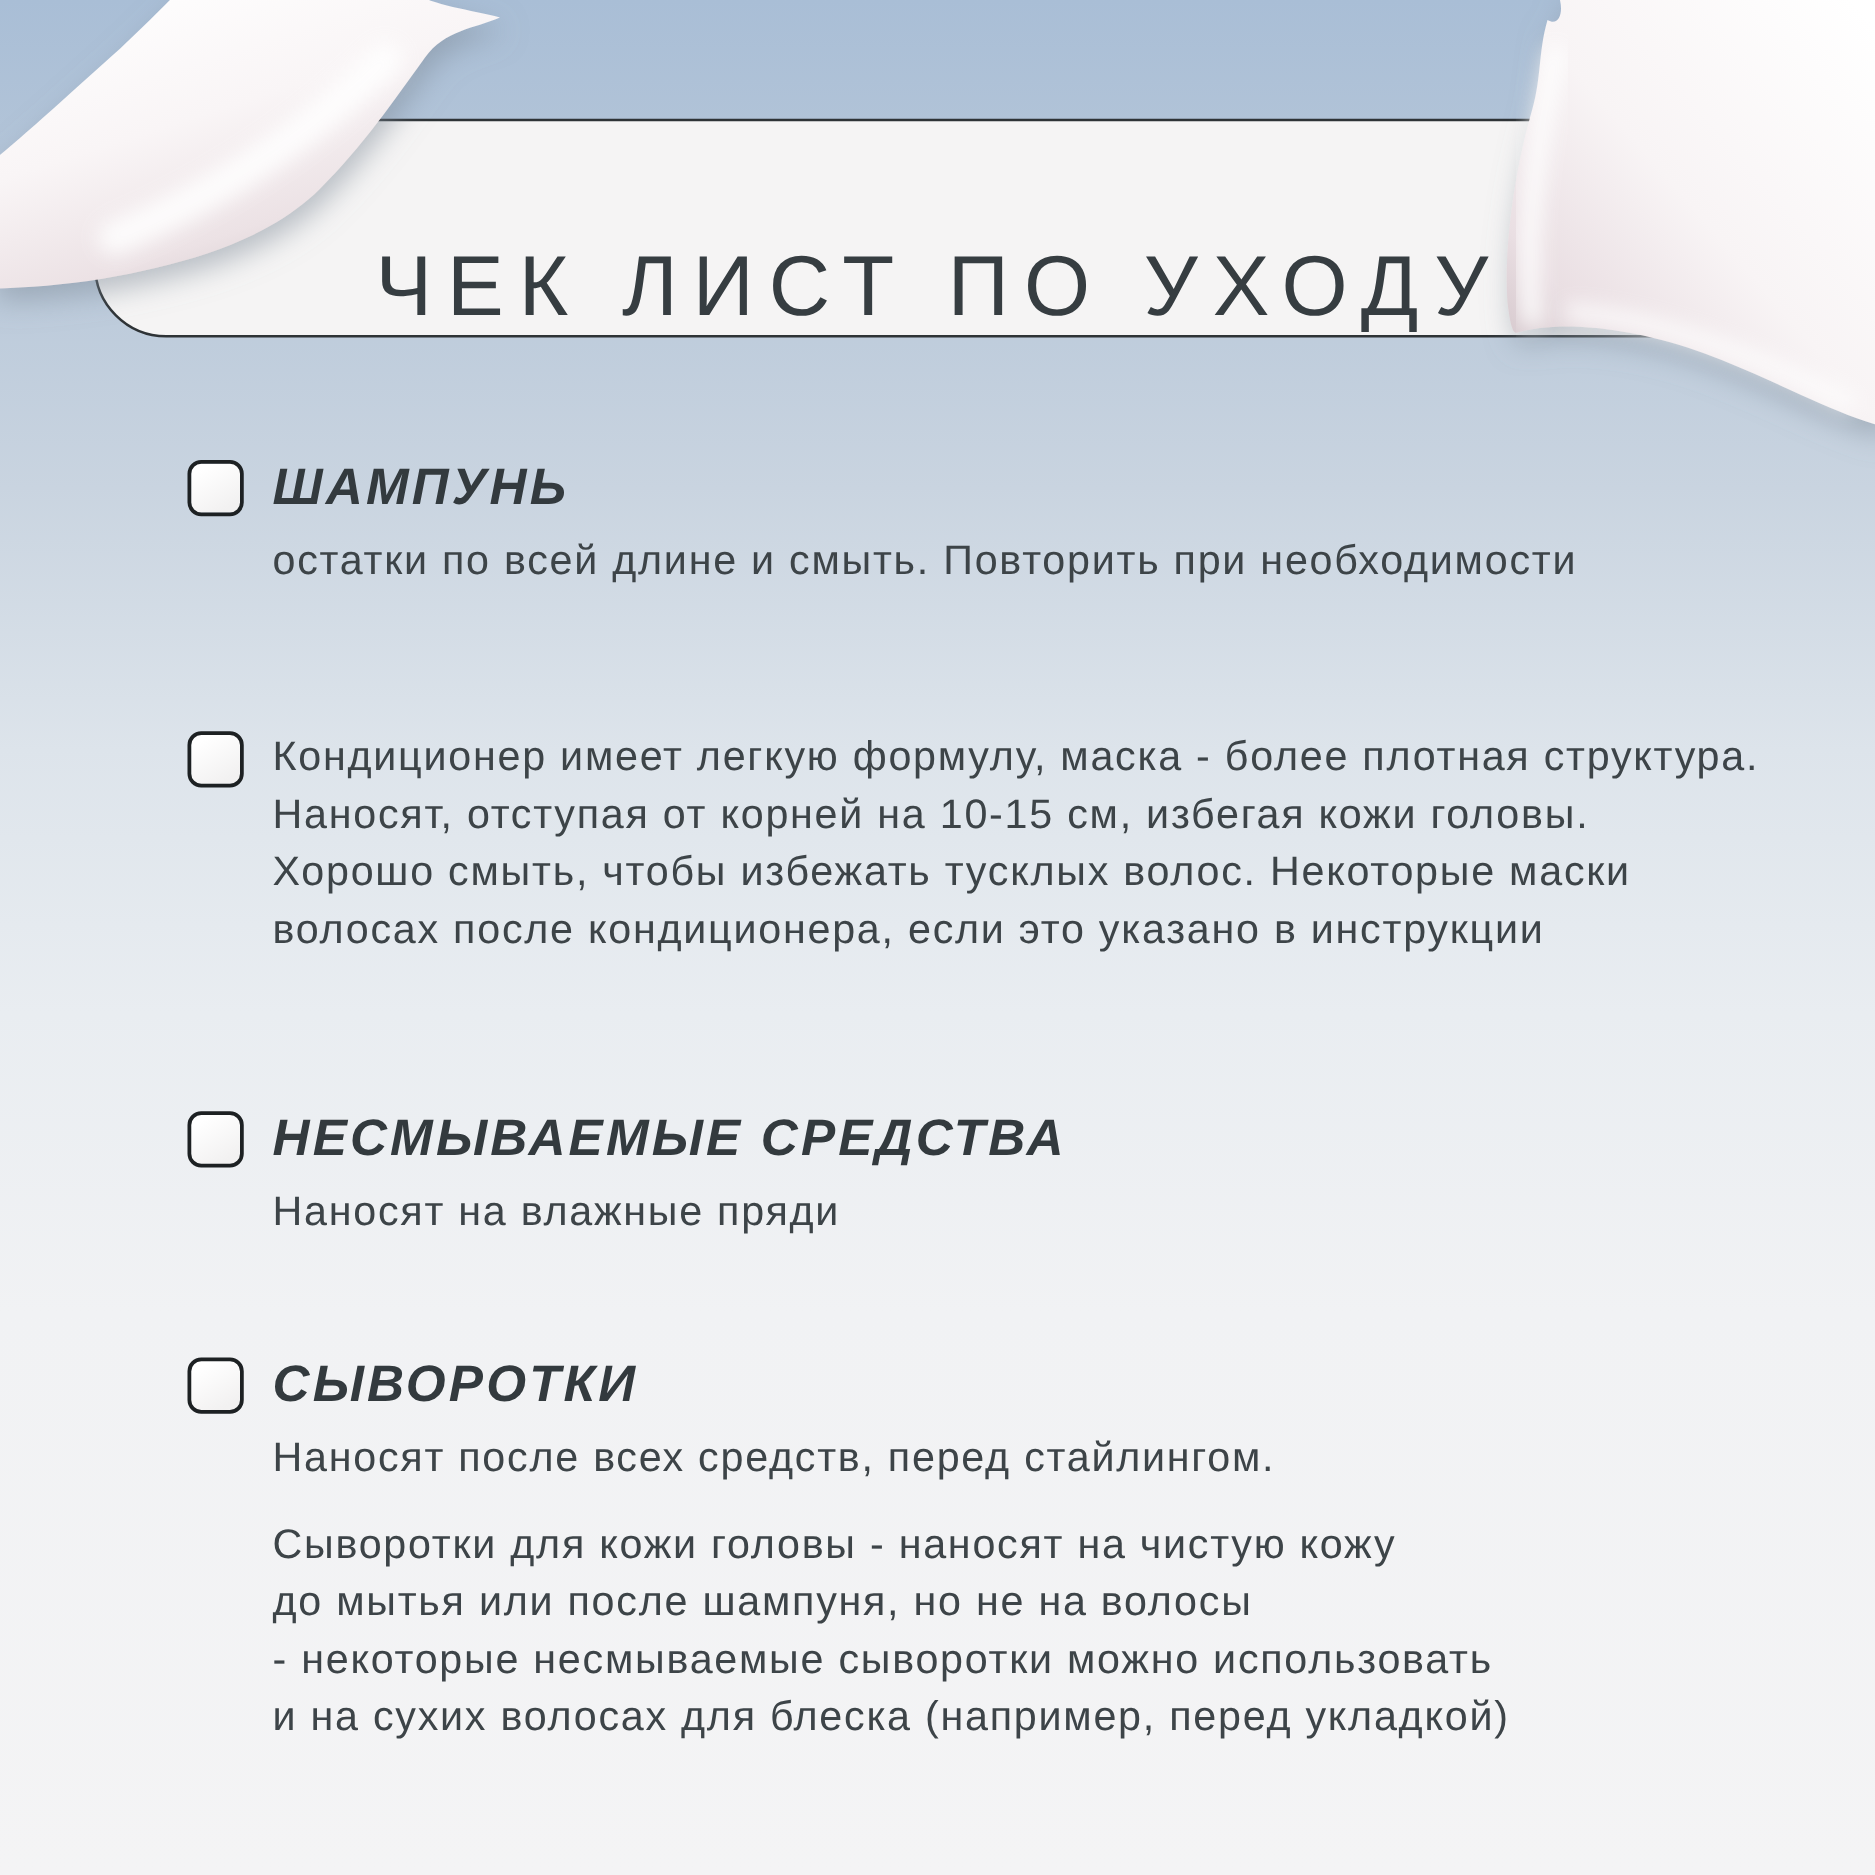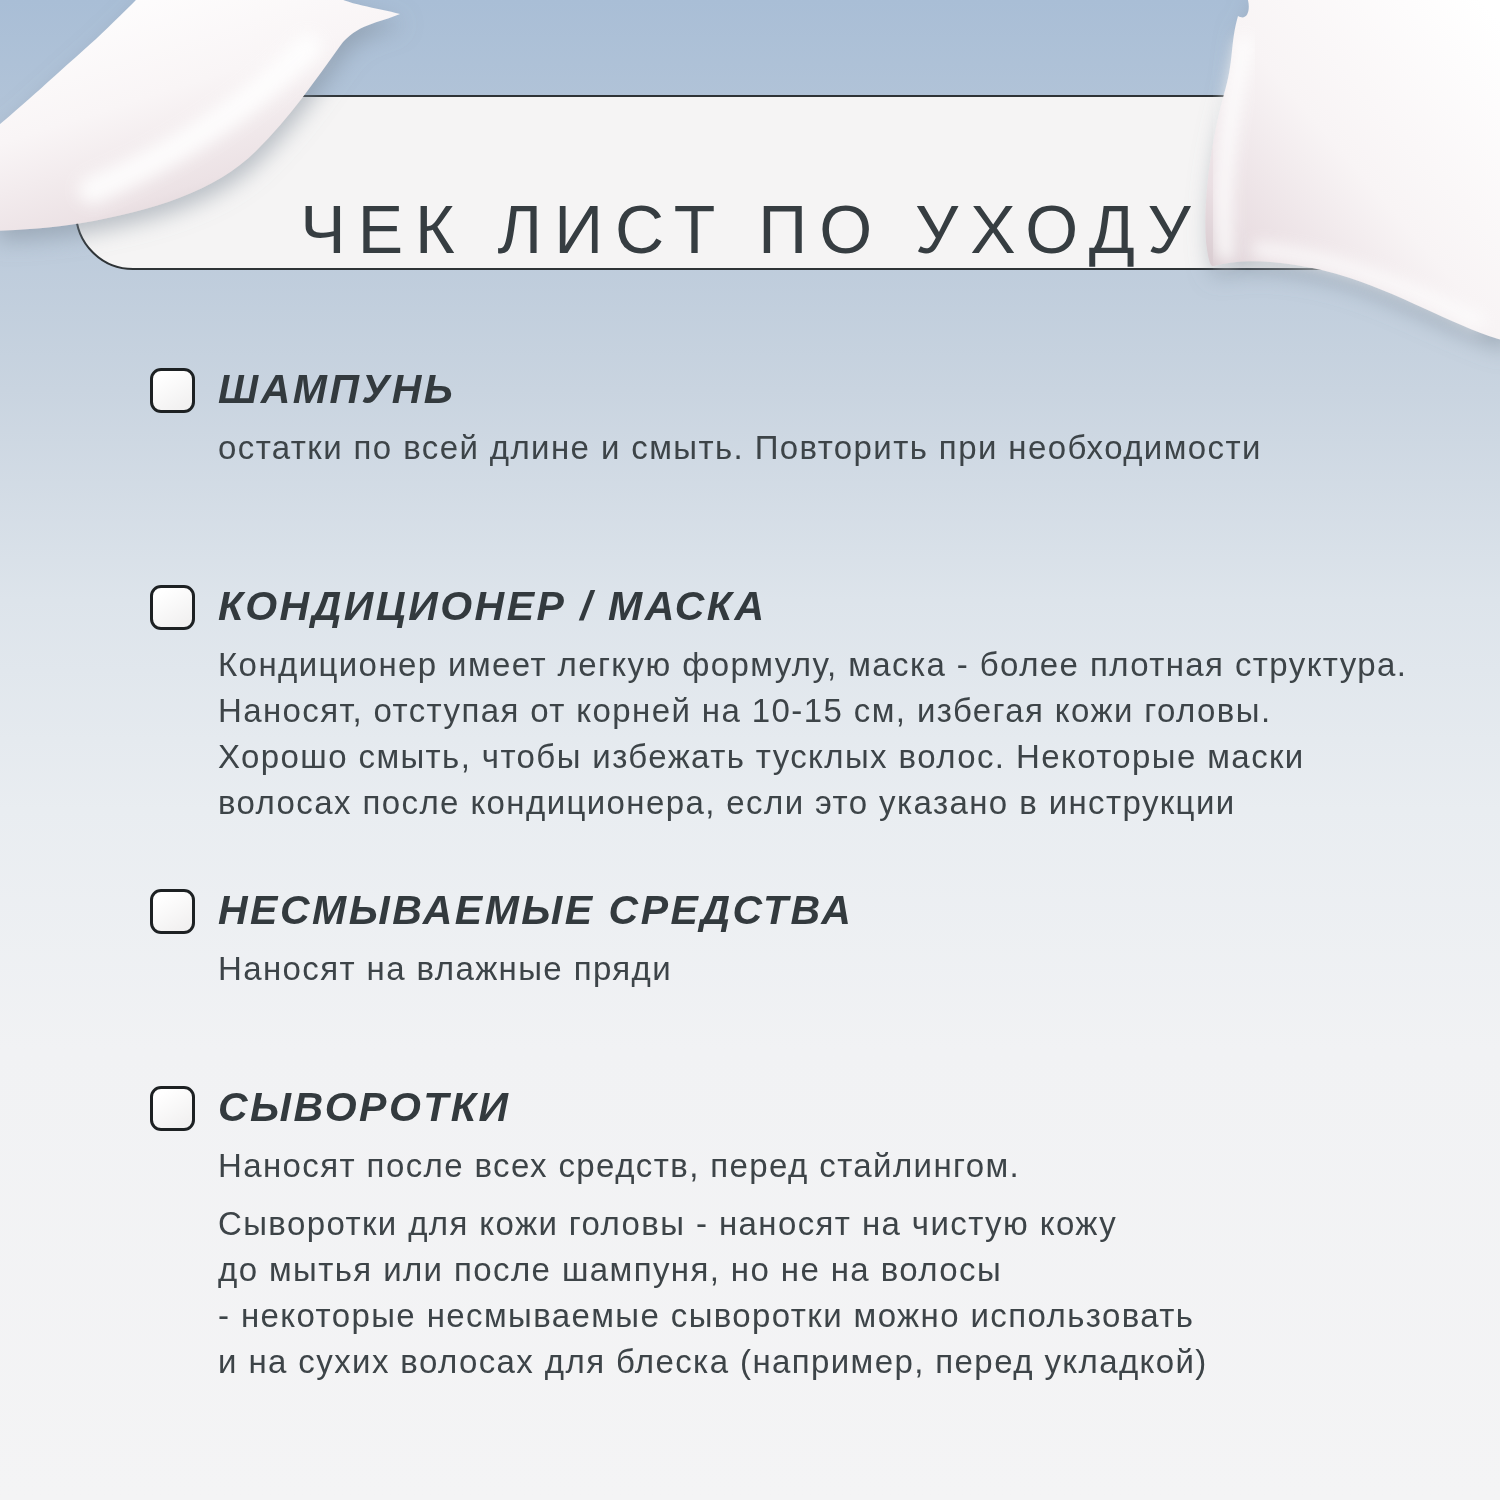--- a/index.html
+++ b/index.html
@@ -27,21 +27,21 @@
     cursor:pointer;
   }
   .content{margin-left:68px;}
   .heading{
     margin:0 0 12px 0;font-style:italic;font-weight:bold;font-size:41px;
     letter-spacing:2.5px;color:#333a3e;line-height:48px;white-space:nowrap;
   }
   .line{
     font-size:33px;line-height:46px;letter-spacing:1.4px;color:#3d4448;white-space:nowrap;
   }
-  .para2{margin-top:12px;}
+  .para2{margin-top:23px;}
 </style>
 </head>
 <body>
 
 <div class="canvas">
 
   <div class="header-pill">
     <span class="title">ЧЕК ЛИСТ ПО УХОДУ</span>
   </div>
 
@@ -101,21 +101,20 @@
       <div class="checkbox" role="checkbox" aria-checked="false"></div>
       <div class="content">
         <h2 class="heading">ШАМПУНЬ</h2>
         <div class="line">остатки по всей длине и смыть. Повторить при необходимости</div>
       </div>
     </div>
 
     <div class="item item-1">
       <div class="checkbox" role="checkbox" aria-checked="false"></div>
       <div class="content">
-        <h2 class="heading">КОНДИЦИОНЕР / МАСКА</h2>
         <div class="line">Кондиционер имеет легкую формулу, маска - более плотная структура.</div>
         <div class="line">Наносят, отступая от корней на 10-15 см, избегая кожи головы.</div>
         <div class="line">Хорошо смыть, чтобы избежать тусклых волос. Некоторые маски</div>
         <div class="line">волосах после кондиционера, если это указано в инструкции</div>
       </div>
     </div>
 
     <div class="item item-2">
       <div class="checkbox" role="checkbox" aria-checked="false"></div>
       <div class="content">

